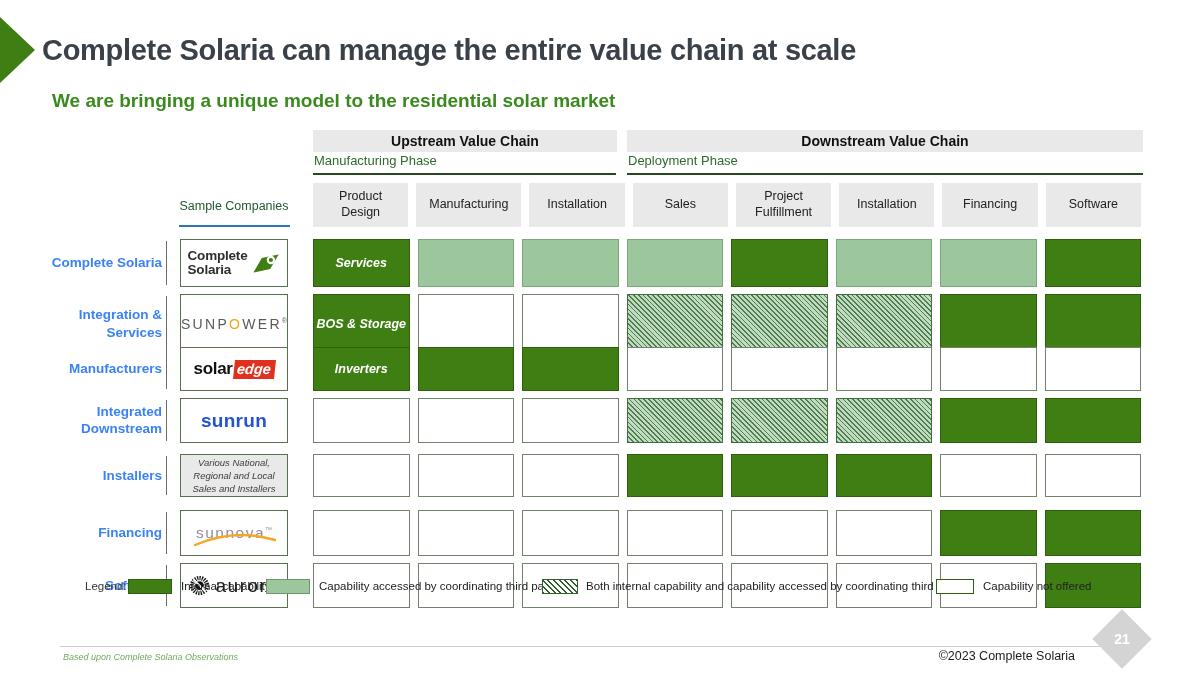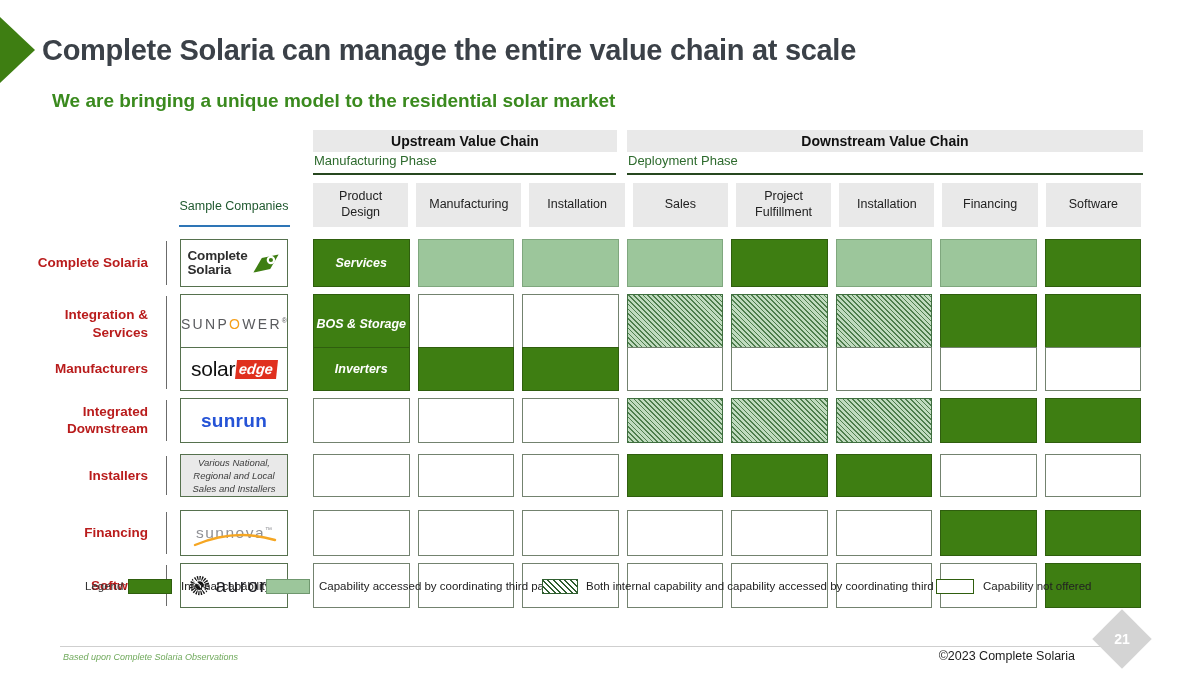--- a/index.html
+++ b/index.html
@@ -28,43 +28,43 @@
                grid-template-columns:repeat(8,1fr);gap:8px;}
   .col-h{background:#E9E9E9;display:flex;align-items:center;justify-content:center;text-align:center;
          font-size:12.5px;color:#222;line-height:1.25;padding:2px 13px;}
 
   
   .sample-label{position:absolute;left:168px;top:199px;width:132px;text-align:center;font-size:12.5px;color:#20592F;}
   .sample-underline{position:absolute;left:179px;top:225px;width:111px;height:2px;background:#2E75B6;}
 
   
   .row{position:absolute;left:0;width:1200px;}
-  .row-label{position:absolute;left:8px;width:140px;top:50%;transform:translateY(-50%);
-             text-align:right;font-size:13.5px;font-weight:700;color:#b91c1c;line-height:1.3;}
+  .row-label{position:absolute;left:22px;width:140px;top:50%;transform:translateY(-50%);
+             text-align:right;font-size:13.5px;font-weight:700;color:#3b82f6;line-height:1.3;}
   .row-divider{position:absolute;left:166px;top:2px;bottom:2px;width:1px;background:#6b6b6b;}
   .logo-box{position:absolute;left:180px;width:106px;top:0;bottom:0;background:#fff;
             border:1px solid #56714e;display:flex;align-items:center;justify-content:center;}
   .cells{position:absolute;left:313px;width:828px;top:0;bottom:0;display:grid;
          grid-template-columns:repeat(8,1fr);gap:8px;}
   .cell{border:1px solid #73826f;display:flex;align-items:center;justify-content:center;text-align:center;
         color:#fff;font-style:italic;font-weight:700;font-size:12.5px;line-height:1.2;padding:2px;}
   .c-int{background:#3E7E12;border-color:#2f5e0e;}
   .c-tp{background:#9CC69B;border-color:#7fa77e;}
   .c-both{background:repeating-linear-gradient(45deg,#4E7E4D 0px,#4E7E4D 1.2px,#C0DBBF 1.2px,#C0DBBF 3.4px);
           border-color:#3f6f3f;}
   .c-none{background:#fff;}
 
   
   .cs-wrap{display:flex;align-items:center;gap:5px;}
   .cs-text{font-size:13.5px;font-weight:700;color:#2e2e2e;line-height:1.05;text-align:left;letter-spacing:-0.2px;}
   .cs-mark{width:28px;height:23px;}
   .sp-logo{font-size:14px;letter-spacing:2.3px;color:#5a5b5e;white-space:nowrap;}
   .sp-o{color:#F6A01A;} .sp-reg{font-size:7px;vertical-align:super;letter-spacing:0;}
   .se-logo{display:flex;align-items:center;}
-  .se-black{font-weight:400;font-size:21px;color:#101010;letter-spacing:-0.3px;}
+  .se-black{font-weight:700;font-size:17px;color:#101010;letter-spacing:-0.3px;}
   .se-red{font-weight:700;font-style:italic;font-size:14.5px;color:#fff;background:#E0301E;
           padding:1px 4px 2px 3px;margin-left:1px;transform:skewX(-6deg);}
   .sunrun-logo{font-size:19px;color:#2553D6;font-weight:700;letter-spacing:0.3px;text-align:center;}
   .installers-box{background:#E9E9E9;}
   .installers-text{font-style:italic;font-size:9.5px;color:#3c3c3c;line-height:1.4;text-align:center;padding:0 5px;}
   .sunnova-logo{position:relative;font-size:15.5px;color:#8F9095;letter-spacing:1.5px;}
   .sunnova-arc{position:absolute;left:-5px;bottom:-7px;width:88px;height:18px;}
   .sunnova-tm{font-size:7px;vertical-align:super;letter-spacing:0;}
   .aurora-logo{display:flex;align-items:center;gap:6px;}
   .aurora-text{font-size:19px;color:#191920;letter-spacing:1.5px;}

